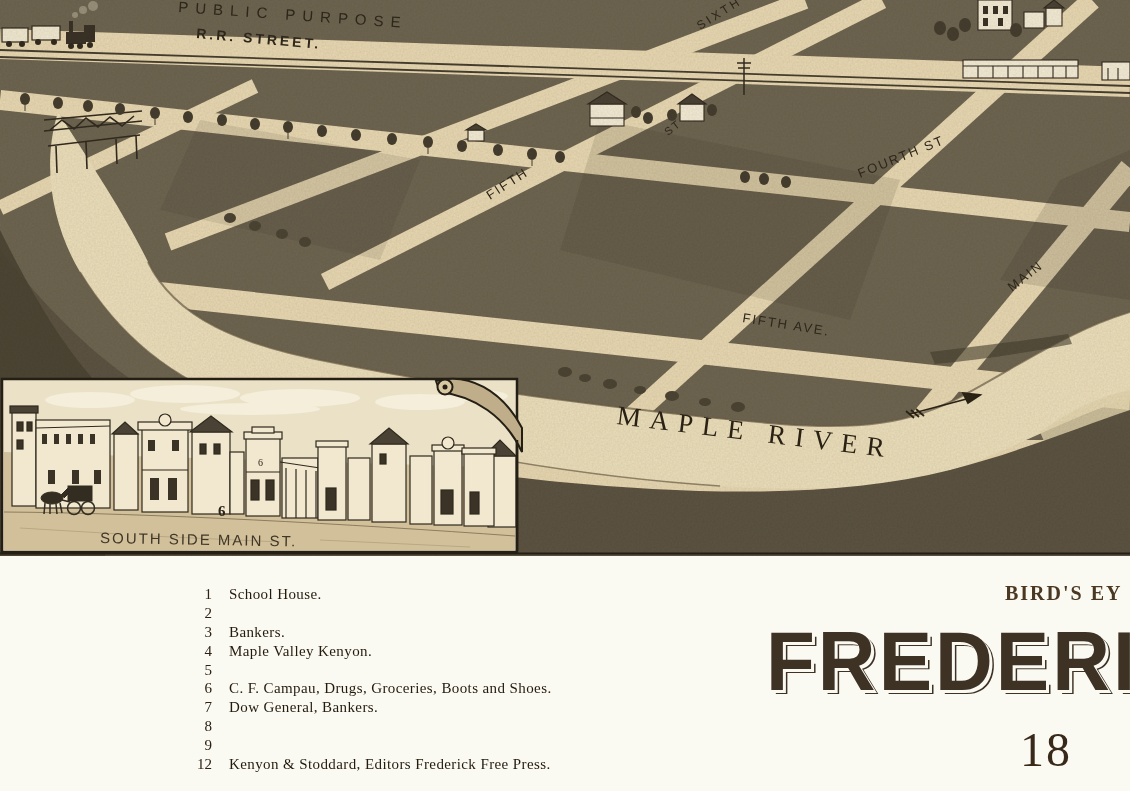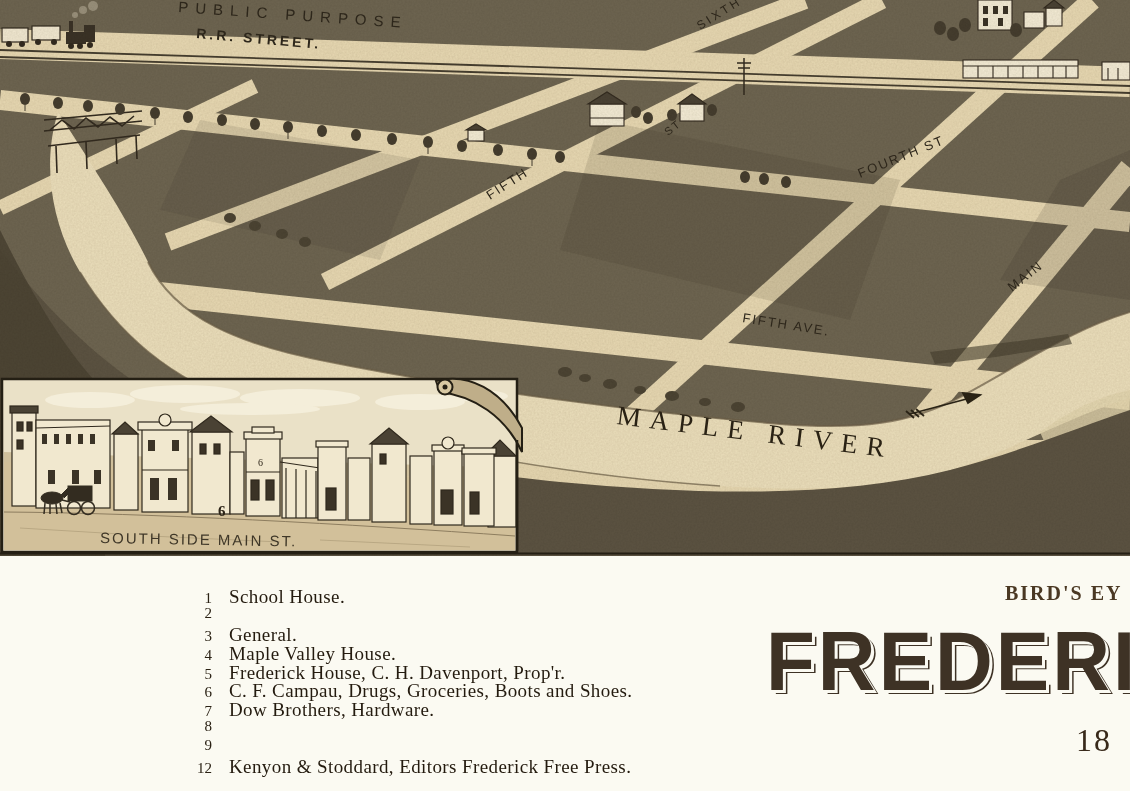--- a/index.html
+++ b/index.html
@@ -16,42 +16,42 @@
   .legend{
     position:absolute;left:188px;top:586px;
     color:#241b0f;
   }
   .lrow{display:flex;align-items:baseline;height:18.9px;}
   .lnum{
     width:24px;text-align:right;font-size:15px;color:#2a2114;
     font-family:"Liberation Serif", serif;
   }
   .ltext{
-    margin-left:17px;font-size:19px;letter-spacing:0.4px;
+    margin-left:17px;font-size:15px;letter-spacing:0.4px;
     font-family:"Liberation Serif", serif;white-space:nowrap;
   }
 
   
   .kicker{
     position:absolute;left:1005px;top:582px;
     font-family:"Liberation Serif", serif;font-weight:bold;
     font-size:20px;letter-spacing:2px;color:#4a3823;white-space:nowrap;
   }
   .main-title{
     position:absolute;left:766px;top:620px;
     font-family:"Liberation Sans", sans-serif;font-weight:bold;
     font-size:80px;line-height:80px;letter-spacing:3px;
     color:#3e3225;white-space:nowrap;
     text-shadow:3px 3px 0 #fbfaf2, 4.5px 4.5px 0 #3e3225;
     transform:scaleY(1.04);transform-origin:left top;
   }
   .year{
-    position:absolute;left:1076px;top:722px;
+    position:absolute;left:1020px;top:722px;
     font-family:"Liberation Serif", serif;
-    font-size:32px;color:#38291a;letter-spacing:2px;white-space:nowrap;
+    font-size:48px;color:#38291a;letter-spacing:2px;white-space:nowrap;
   }
 </style>
 </head>
 <body>
 
 <div class="stage">
 
   <svg width="1130" height="556" viewBox="0 0 1130 556" xmlns="http://www.w3.org/2000/svg">
     <defs>
       <filter id="grain" x="0" y="0" width="100%" height="100%">
@@ -407,37 +407,36 @@
   <div class="legend">
     <div class="lrow">
         <span class="lnum">1</span>
         <span class="ltext">School House.</span>
       </div>
     <div class="lrow">
         <span class="lnum">2</span>
       </div>
     <div class="lrow">
         <span class="lnum">3</span>
-        <span class="ltext">General.</span>
+        <span class="ltext">Bankers.</span>
       </div>
     <div class="lrow">
         <span class="lnum">4</span>
-        <span class="ltext">Maple Valley House.</span>
+        <span class="ltext">Maple Valley Kenyon.</span>
       </div>
     <div class="lrow">
         <span class="lnum">5</span>
-        <span class="ltext">Frederick House, C. H. Davenport, Prop'r.</span>
       </div>
     <div class="lrow">
         <span class="lnum">6</span>
         <span class="ltext">C. F. Campau, Drugs, Groceries, Boots and Shoes.</span>
       </div>
     <div class="lrow">
         <span class="lnum">7</span>
-        <span class="ltext">Dow Brothers, Hardware.</span>
+        <span class="ltext">Dow General, Bankers.</span>
       </div>
     <div class="lrow">
         <span class="lnum">8</span>
       </div>
     <div class="lrow">
         <span class="lnum">9</span>
       </div>
     <div class="lrow">
         <span class="lnum">12</span>
         <span class="ltext">Kenyon &amp; Stoddard, Editors Frederick Free Press.</span>

